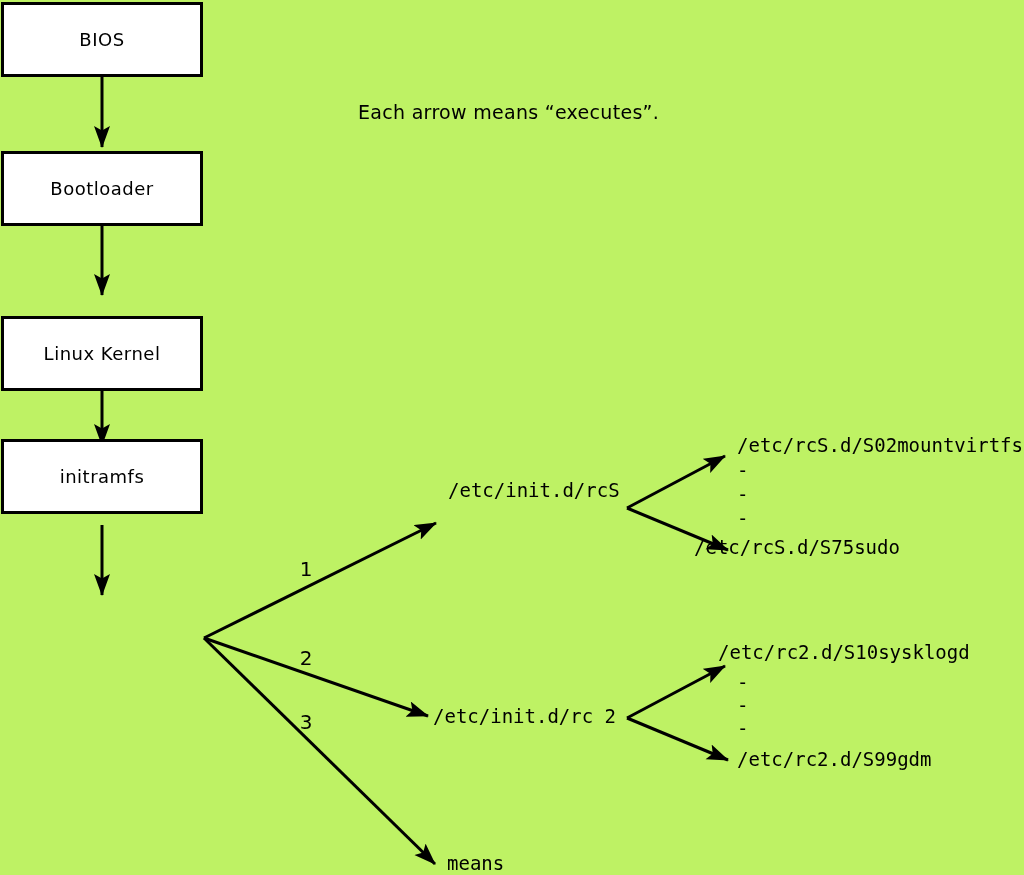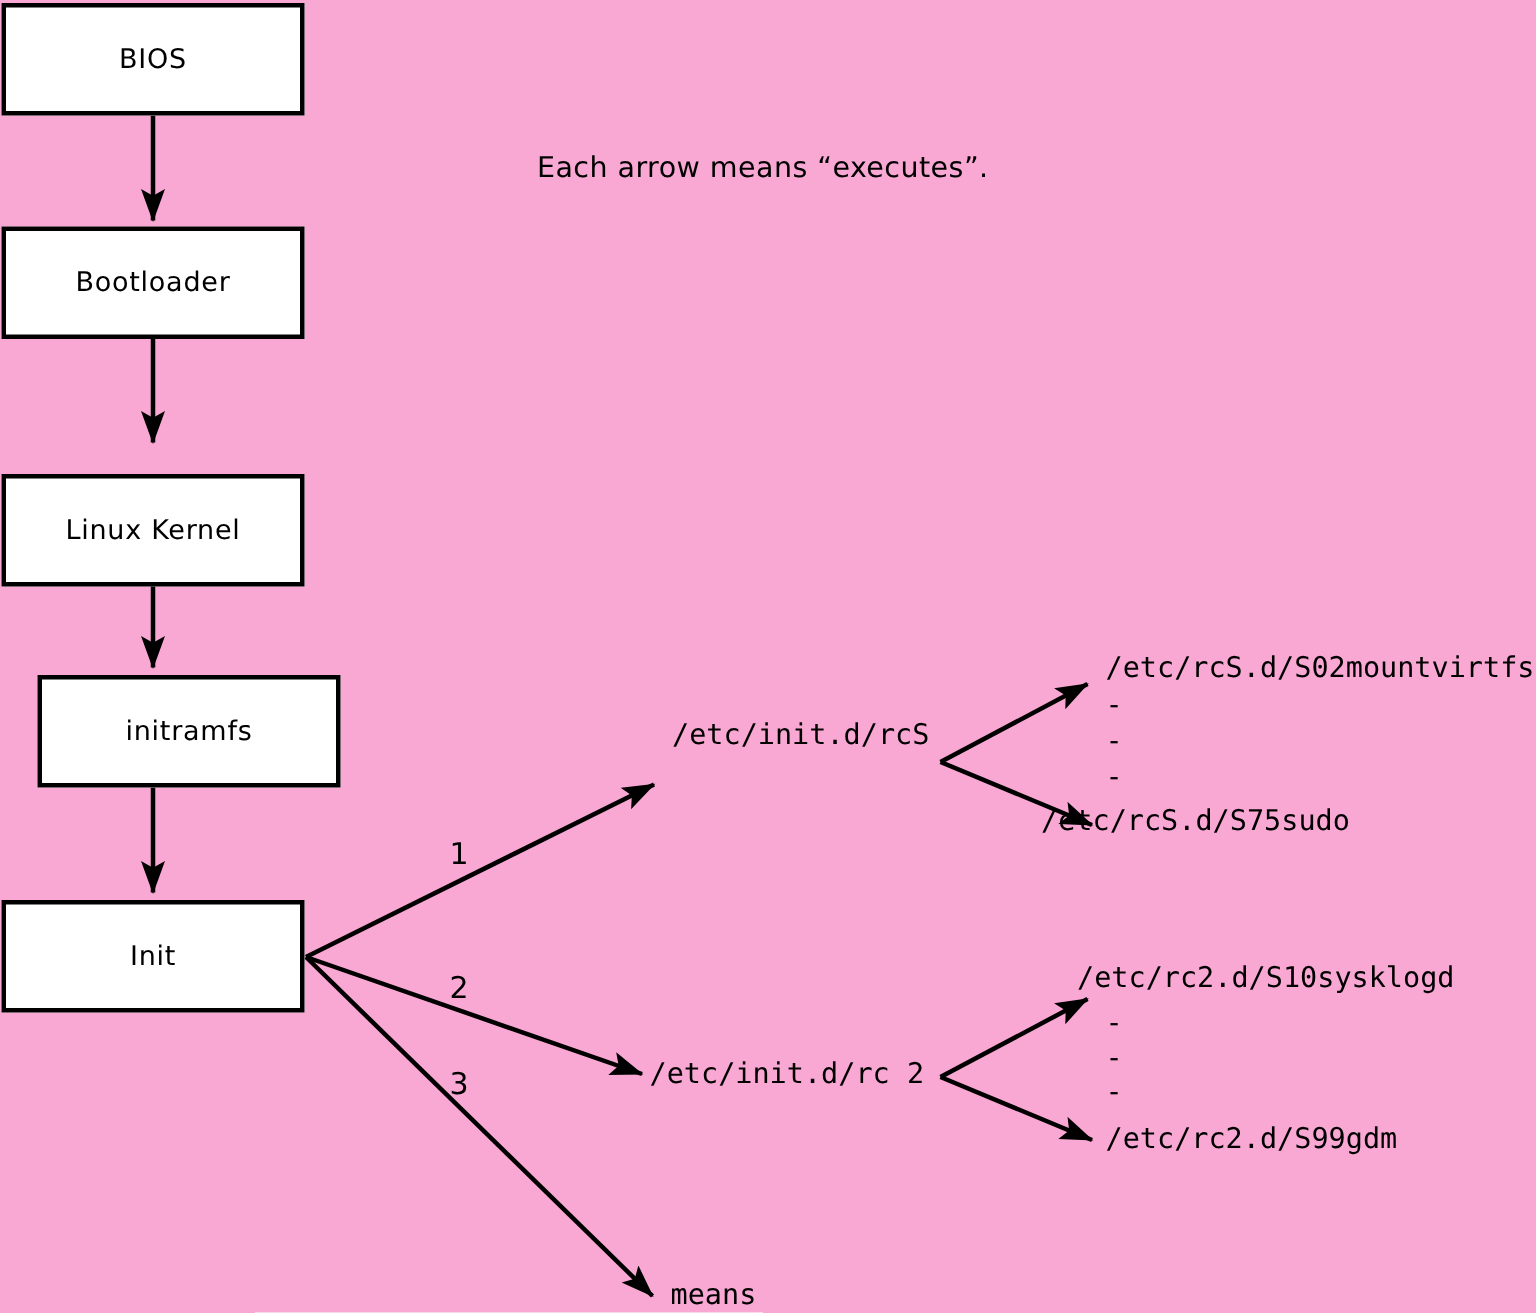--- a/index.html
+++ b/index.html
@@ -1,20 +1,20 @@
 <!DOCTYPE html>
 <html><head>
 <meta charset="utf-8">
 <style>
   html, body { margin: 0; padding: 0; background: #ffffff; }
   .canvas {
     position: relative;
     width: 1024px;
     height: 875px;
-    background: #f9a8d4;
+    background: #bef264;
     color: #000000;
     font-family: "DejaVu Sans", sans-serif;
     overflow: hidden;
   }
   .arrows {
     position: absolute;
     left: 0; top: 0;
     width: 1024px; height: 875px;
   }
   .fbox {
@@ -27,21 +27,21 @@
     background: #ffffff;
     display: flex;
     align-items: center;
     justify-content: center;
     font-size: 18px;
     letter-spacing: 0.5px;
   }
   .box-bios       { top: 2px; }
   .box-bootloader { top: 151px; }
   .box-kernel     { top: 316px; }
-  .box-initramfs  { top: 450px; margin-left: 24px; }
+  .box-initramfs  { top: 439px; }
   .box-init       { top: 600px; }
 
   .note {
     position: absolute;
     left: 358px;
     top: 101px;
     font-size: 19px;
     letter-spacing: 0.3px;
   }
   .num {
@@ -108,23 +108,20 @@
   </div>
   <div class="fbox box-bootloader">
     <span>Bootloader</span>
   </div>
   <div class="fbox box-kernel">
     <span>Linux Kernel</span>
   </div>
   <div class="fbox box-initramfs">
     <span>initramfs</span>
   </div>
-  <div class="fbox box-init">
-    <span>Init</span>
-  </div>
 
   <div class="note">Each arrow means “executes”.</div>
 
   <div class="num num-1">1</div>
   <div class="num num-2">2</div>
   <div class="num num-3">3</div>
 
   <div class="mono t-rcs">/etc/init.d/rcS</div>
   <div class="mono t-rc2">/etc/init.d/rc 2</div>
   <div class="mono t-getty">means</div>

